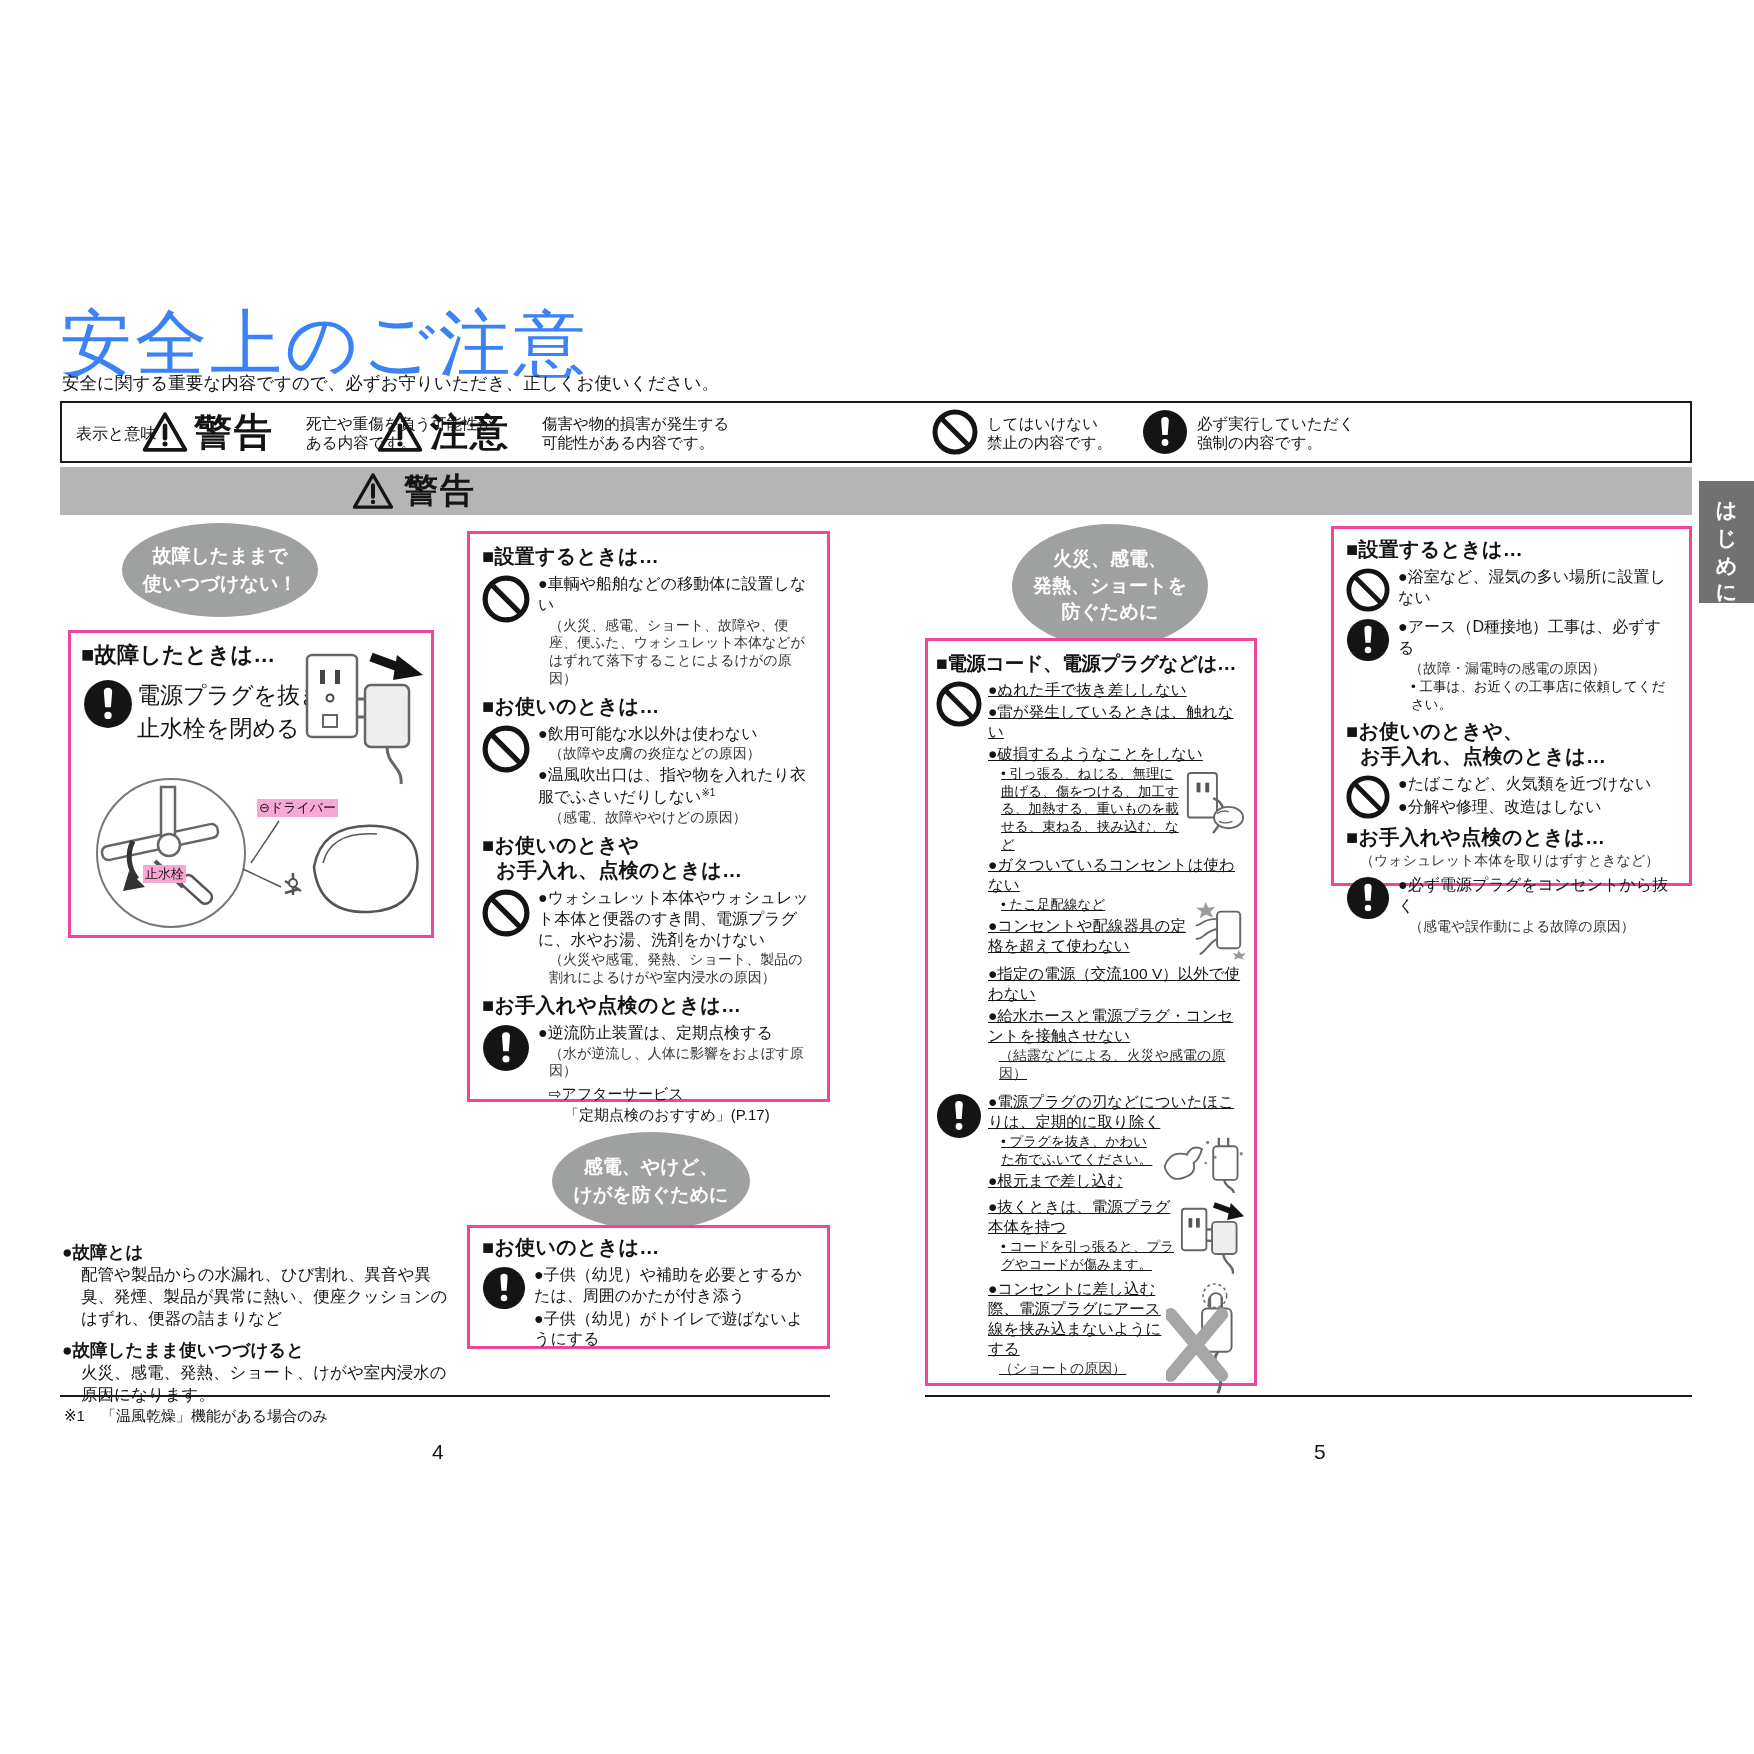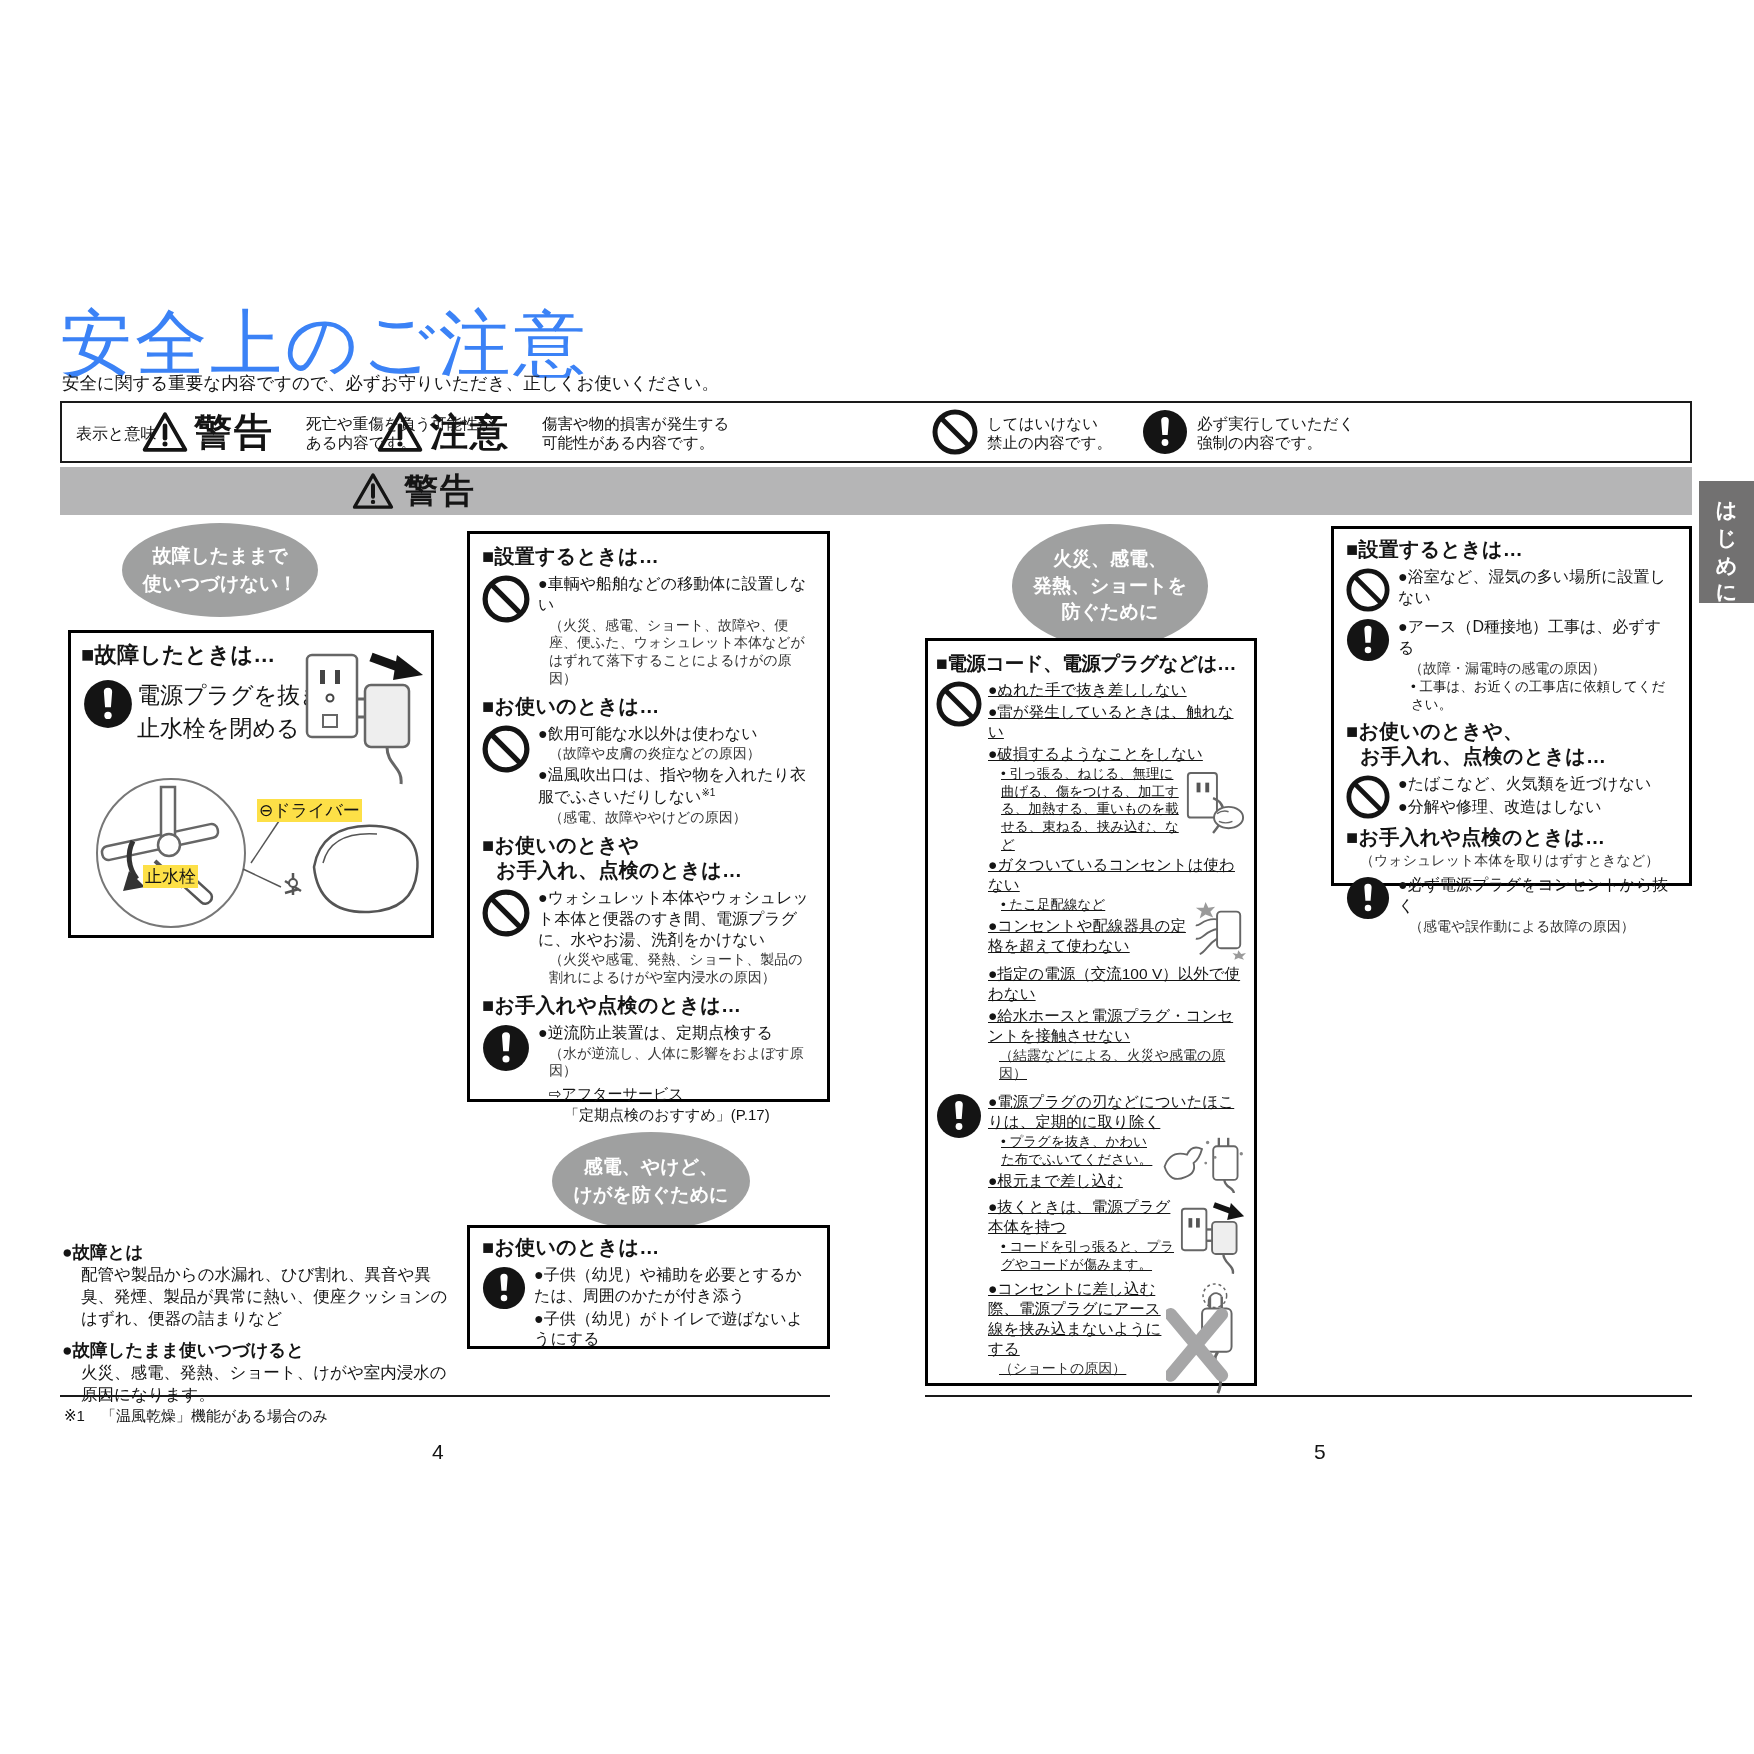--- a/index.html
+++ b/index.html
@@ -15,21 +15,21 @@
   .lword{position:absolute;top:4px;font-size:38px;font-weight:900;letter-spacing:2px;}
   .ldesc{position:absolute;top:11px;font-size:15.5px;line-height:1.25;}
   
   .banner{position:absolute;left:60px;top:467px;width:1632px;height:48px;background:#b5b5b6;display:flex;align-items:center;}
   .banner .bword{font-size:34px;font-weight:bold;margin-left:10px;letter-spacing:2px;}
   
   .oval{position:absolute;background:#9fa0a0;border-radius:50%;color:#fff;font-weight:bold;
         display:flex;flex-direction:column;justify-content:center;align-items:center;text-align:center;
         font-size:19px;line-height:1.5;}
   
-  .box{position:absolute;border:3px solid #000000;background:#fff;box-sizing:border-box;padding:8px 12px;}
+  .box{position:absolute;border:3px solid #ec4899;background:#fff;box-sizing:border-box;padding:8px 12px;}
   .sechead{font-size:20px;font-weight:bold;line-height:1.25;letter-spacing:0.3px;margin-top:6px;}
   .sechead.first{margin-top:0;}
   .subnote{font-size:14px;color:#333;padding-left:14px;margin-top:2px;}
   .row{display:flex;margin-top:3px;}
   .iconcol{flex:0 0 56px;padding-top:3px;}
   .iconcol.narrow{flex:0 0 52px;}
   .bcol{flex:1;font-size:16px;line-height:1.3;}
   .bullet{margin-top:2px;}
   .note{font-size:14px;color:#333;padding-left:11px;line-height:1.27;margin-top:1px;}
   .sub{font-size:13.5px;padding-left:13px;line-height:1.3;margin-top:1px;}
@@ -43,21 +43,21 @@
   .clearfix::after{content:"";display:block;clear:both;}
   
   .hrule{position:absolute;height:2px;background:#1a1a1a;}
   .footnote{position:absolute;left:64px;top:1407px;font-size:15px;}
   .pageno{position:absolute;font-size:21px;}
   .sidetab{position:absolute;left:1699px;top:481px;width:55px;height:122px;background:#727171;color:#fff;
            display:flex;align-items:center;justify-content:center;}
   .sidetab span{writing-mode:vertical-rl;font-size:21px;letter-spacing:4px;font-weight:bold;}
   
   .fb-action{position:absolute;left:66px;top:46px;font-size:23px;line-height:1.45;}
-  .fb-label{position:absolute;font-size:17px;background:#fde047;padding:0 2px;white-space:nowrap;}
+  .fb-label{position:absolute;font-size:13px;background:#f9a8d4;padding:0 2px;white-space:nowrap;}
   svg{display:block;}
 </style>
 </head>
 <body>
 
 <div id="canvas">
 
   <div class="title">安全上のご注意</div>
   <div class="subtitle">安全に関する重要な内容ですので、必ずお守りいただき、正しくお使いください。</div>
 

